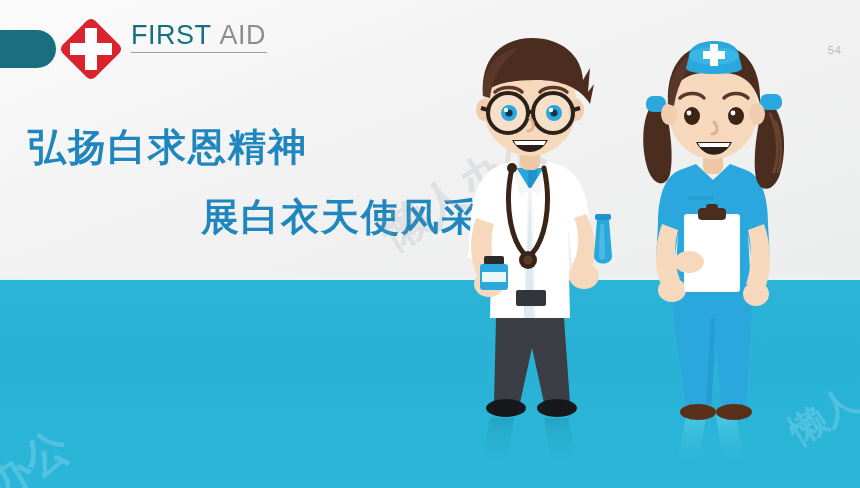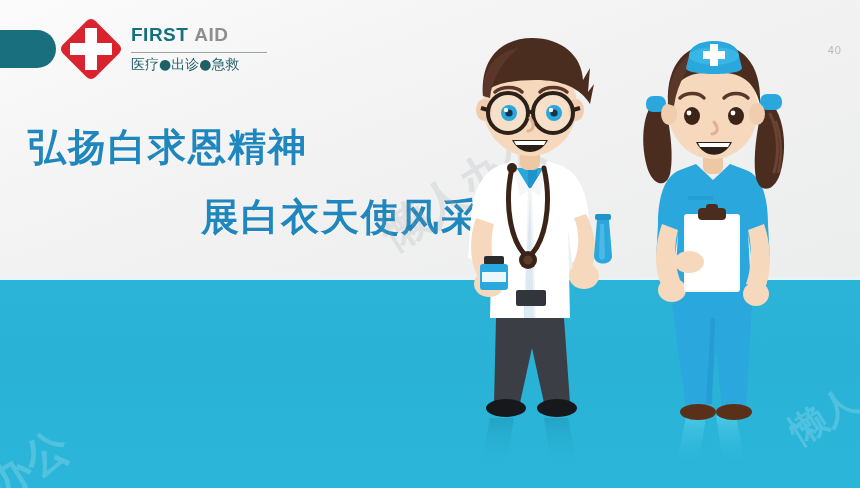--- a/index.html
+++ b/index.html
@@ -55,22 +55,22 @@
     width: 62px; height: 62px;
   }
 
   
   .brand {
     position: absolute;
     left: 131px; top: 20px;
     width: 150px;
   }
   .brand-title {
-    font-size: 19px;
-    font-weight: bold;
+    font-size: 27px;
+    font-weight: normal;
     letter-spacing: 0.5px;
     line-height: 30px;
     white-space: nowrap;
     font-family: "Liberation Sans Narrow", "Liberation Sans", sans-serif;
   }
   .brand-title .c1 { color: #14707f; }
   .brand-title .c2 { color: #8e8e8e; }
   .brand-rule {
     margin-top: 2px;
     width: 136px;
@@ -163,24 +163,23 @@
       <rect x="10" y="25" width="42" height="12" fill="#ffffff"></rect>
       <rect x="25.5" y="15" width="11" height="32" fill="#ffffff"></rect>
     </svg>
   </div>
 
   <div class="brand">
     <div class="brand-title">
       <span class="c1">FIRST</span><span class="c2">&nbsp;</span><span class="c2">AID</span>
     </div>
     <div class="brand-rule"></div>
-    <div class="brand-sub">医疗●出诊●急救</div>
   </div>
 
-  <div class="page-num">40</div>
+  <div class="page-num">54</div>
 
   <div class="headline headline-1">弘扬白求恩精神</div>
   <div class="headline headline-2">展白衣天使风采</div>
 
   <div class="wm wm-a">懒人办公</div>
   <div class="wm wm-b">办公</div>
   <div class="wm wm-c">懒人</div>
 
   <div class="people">
     <svg class="char-svg" width="400" height="450" viewBox="0 0 400 450">

